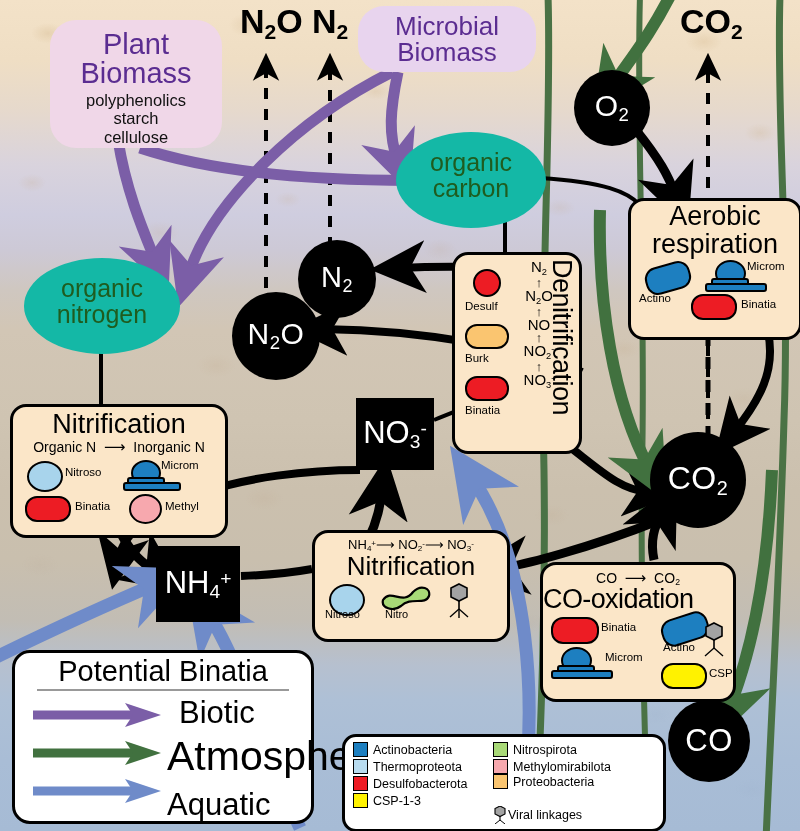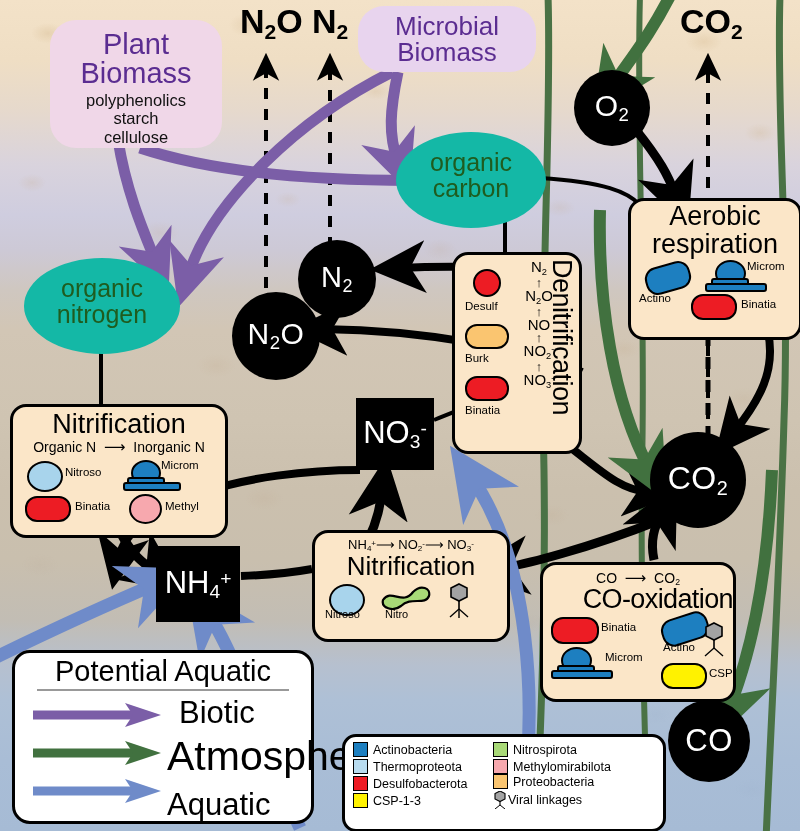--- a/index.html
+++ b/index.html
@@ -324,21 +324,21 @@
       <span class="tiny" style="position:absolute;left:116px;top:2px;">Microm</span>
       <div class="m m-rod" style="left:60px;top:36px;width:42px;height:22px;background:#ed1c24;"></div>
       <span class="tiny" style="position:absolute;left:110px;top:40px;">Binatia</span>
     </div>
   </div>
 
   <div class="node box" style="left:540px;top:562px;width:190px;height:134px;">
     <div style="text-align:center;font-size:14px;margin-top:4px;">
       CO&nbsp;&nbsp;<span style="font-size:15px;">⟶</span>&nbsp;&nbsp;CO<span class="sub">2</span>
     </div>
-    <div style="text-align:right;font-size:27px;margin-top:-3px;letter-spacing:-.6px;">CO-oxidation</div>
+    <div style="text-align:left;font-size:27px;margin-top:-3px;letter-spacing:-.6px;">CO-oxidation</div>
     <div style="position:relative;height:74px;">
       <div class="m m-rod" style="left:8px;top:2px;width:44px;height:23px;background:#ed1c24;"></div>
       <span class="tiny" style="position:absolute;left:58px;top:6px;">Binatia</span>
       <div class="m m-rod" style="left:118px;top:0px;width:44px;height:24px;background:#1d7fc0;transform:rotate(-18deg);"></div>
       <span class="tiny" style="position:absolute;left:120px;top:26px;">Actino</span>
       <svg style="position:absolute;left:156px;top:6px;" width="32" height="38">
         <polygon points="15,2 23,6 23,15 15,19 7,15 7,6" fill="#a3a3a3" stroke="#000" stroke-width="1.6"></polygon>
         <line x1="15" y1="19" x2="15" y2="27" stroke="#000" stroke-width="1.6"></line>
         <line x1="15" y1="27" x2="6" y2="35" stroke="#000" stroke-width="1.4"></line>
         <line x1="15" y1="27" x2="24" y2="35" stroke="#000" stroke-width="1.4"></line>
@@ -348,21 +348,21 @@
         <div style="position:absolute;left:4px;top:18px;width:34px;height:7px;background:#1d7fc0;border:2.2px solid #000;border-radius:3px;"></div>
         <div style="position:absolute;left:-2px;top:23px;width:58px;height:5px;background:#1d7fc0;border:2.2px solid #000;border-radius:3px;"></div>
       </div>
       <span class="tiny" style="position:absolute;left:62px;top:36px;">Microm</span>
       <div class="m m-rod" style="left:118px;top:48px;width:42px;height:22px;background:#fff200;"></div>
       <span class="tiny" style="position:absolute;left:166px;top:52px;">CSP</span>
     </div>
   </div>
 
   <div class="node boxw" style="left:12px;top:650px;width:296px;height:168px;">
-    <div style="text-align:center;font-size:29px;margin-top:2px;">Potential Aquatic</div>
+    <div style="text-align:center;font-size:29px;margin-top:2px;">Potential Binatia</div>
     <div style="height:2px;background:#999;margin:1px 22px 4px 22px;"></div>
     <div style="position:relative;height:116px;">
       <svg style="position:absolute;left:18px;top:4px;" width="132" height="30">
         <path d="M0,16 L100,16" stroke="#7b5ea7" stroke-width="9" fill="none"></path>
         <path d="M92,4 L128,16 L92,28 L100,16 Z" fill="#7b5ea7"></path>
       </svg>
       <span style="position:absolute;left:164px;top:0px;font-size:31px;">Biotic</span>
       <svg style="position:absolute;left:18px;top:42px;" width="132" height="30">
         <path d="M0,16 L100,16" stroke="#41713f" stroke-width="9" fill="none"></path>
         <path d="M92,4 L128,16 L92,28 L100,16 Z" fill="#41713f"></path>
@@ -400,21 +400,21 @@
 
       <div style="position:absolute;left:148px;top:5px;">
         <div style="display:flex;align-items:center;gap:5px;margin-bottom:2px;">
           <span style="width:13px;height:13px;background:#a8d977;border:1.4px solid #000;display:inline-block;"></span>
           <span style="font-size:12.5px;">Nitrospirota</span>
         </div>
         <div style="display:flex;align-items:center;gap:5px;margin-bottom:0;">
           <span style="width:13px;height:13px;background:#f7a8ae;border:1.4px solid #000;display:inline-block;"></span>
           <span style="font-size:12.5px;">Methylomirabilota</span>
         </div>
-        <div style="display:flex;align-items:center;gap:5px;margin-bottom:2px;">
+        <div style="display:flex;align-items:center;gap:5px;margin-bottom:17px;">
           <span style="width:13px;height:13px;background:#fac570;border:1.4px solid #000;display:inline-block;"></span>
           <span style="font-size:12.5px;">Proteobacteria</span>
         </div>
         <div style="display:flex;align-items:center;gap:1px;">
           <svg width="14" height="18">
             <polygon points="7,0 12,2.6 12,8 7,10.6 2,8 2,2.6" fill="#a3a3a3" stroke="#000" stroke-width="1.1"></polygon>
             <line x1="7" y1="10.6" x2="7" y2="14" stroke="#000" stroke-width="1.1"></line>
             <line x1="7" y1="14" x2="2" y2="18" stroke="#000" stroke-width="1"></line>
             <line x1="7" y1="14" x2="12" y2="18" stroke="#000" stroke-width="1"></line>
           </svg>

